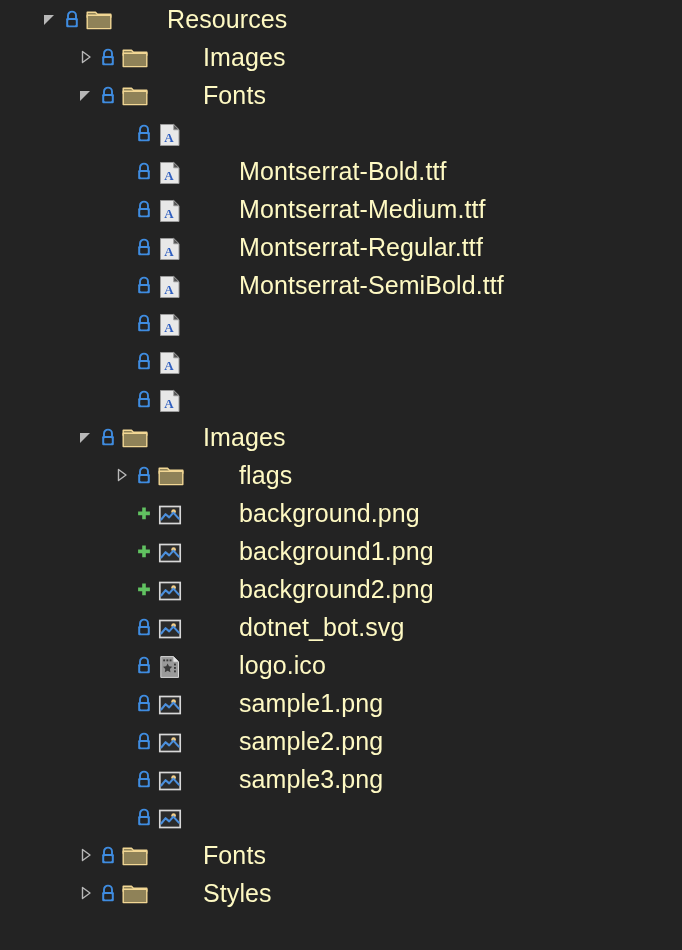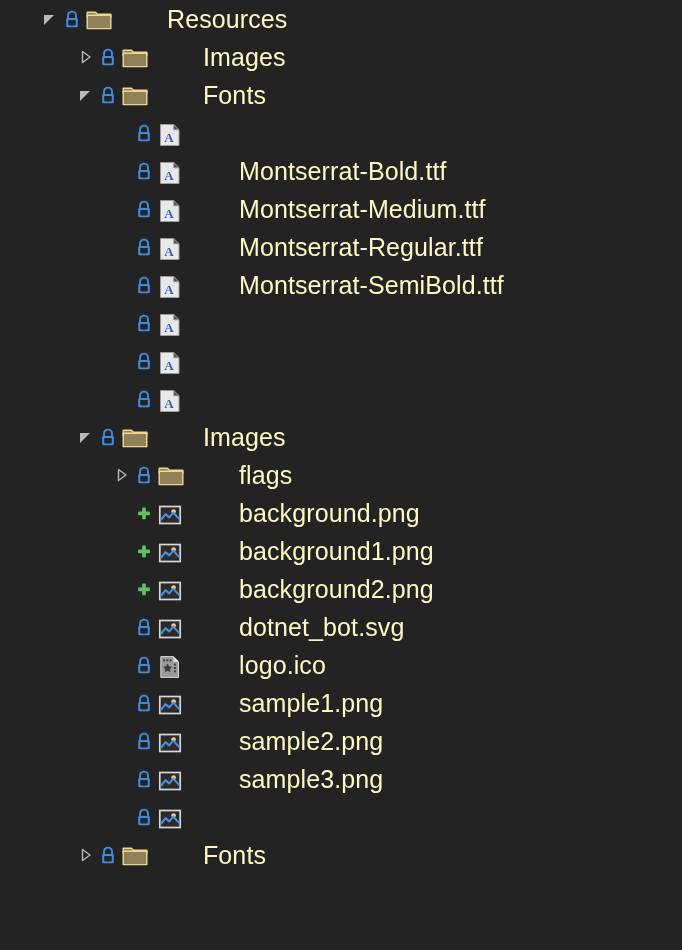--- a/index.html
+++ b/index.html
@@ -523,13 +523,35 @@
         </svg>
       </span>
       <span class="icon">
         <svg width="26" height="22" viewBox="0 0 26 22">
           <path d="M1.2 3.2 h8.3 l1.9 2.1 h13.4 v3.0 h-23.6 Z" fill="#8f8258" stroke="#f2d794" stroke-width="1.4" stroke-linejoin="round"></path>
           <rect x="1.2" y="6.2" width="23.6" height="13.4" fill="#8f8258" stroke="#f2d794" stroke-width="1.4" stroke-linejoin="round"></rect>
         </svg>
       </span>
       <span class="label">Fonts</span>
     </div>
+    <div class="row">
+      <span class="indent" style="width: 74px;"></span>
+      <span class="expander">
+        <svg width="16" height="16" viewBox="0 0 16 16">
+          <path d="M4.5 2.5 L12 8 L4.5 13.5 Z" fill="none" stroke="#b8b8b8" stroke-width="1.4" stroke-linejoin="round"></path>
+        </svg>
+      </span>
+      <span class="status">
+        <svg width="18" height="19" viewBox="0 0 18 19">
+          <path d="M5 8 V5.6 a4 4 0 0 1 8 0 V8" fill="none" stroke="#3f8ce0" stroke-width="1.9"></path>
+          <rect x="3.2" y="8" width="11.6" height="9.2" rx="1.2" fill="#3f8ce0"></rect>
+          <rect x="5.2" y="10" width="7.6" height="5.4" rx="0.8" fill="#232323"></rect>
+        </svg>
+      </span>
+      <span class="icon">
+        <svg width="26" height="22" viewBox="0 0 26 22">
+          <path d="M1.2 3.2 h8.3 l1.9 2.1 h13.4 v3.0 h-23.6 Z" fill="#8f8258" stroke="#f2d794" stroke-width="1.4" stroke-linejoin="round"></path>
+          <rect x="1.2" y="6.2" width="23.6" height="13.4" fill="#8f8258" stroke="#f2d794" stroke-width="1.4" stroke-linejoin="round"></rect>
+        </svg>
+      </span>
+      <span class="label">Styles</span>
+    </div>
   </div>
 
 </body></html>

